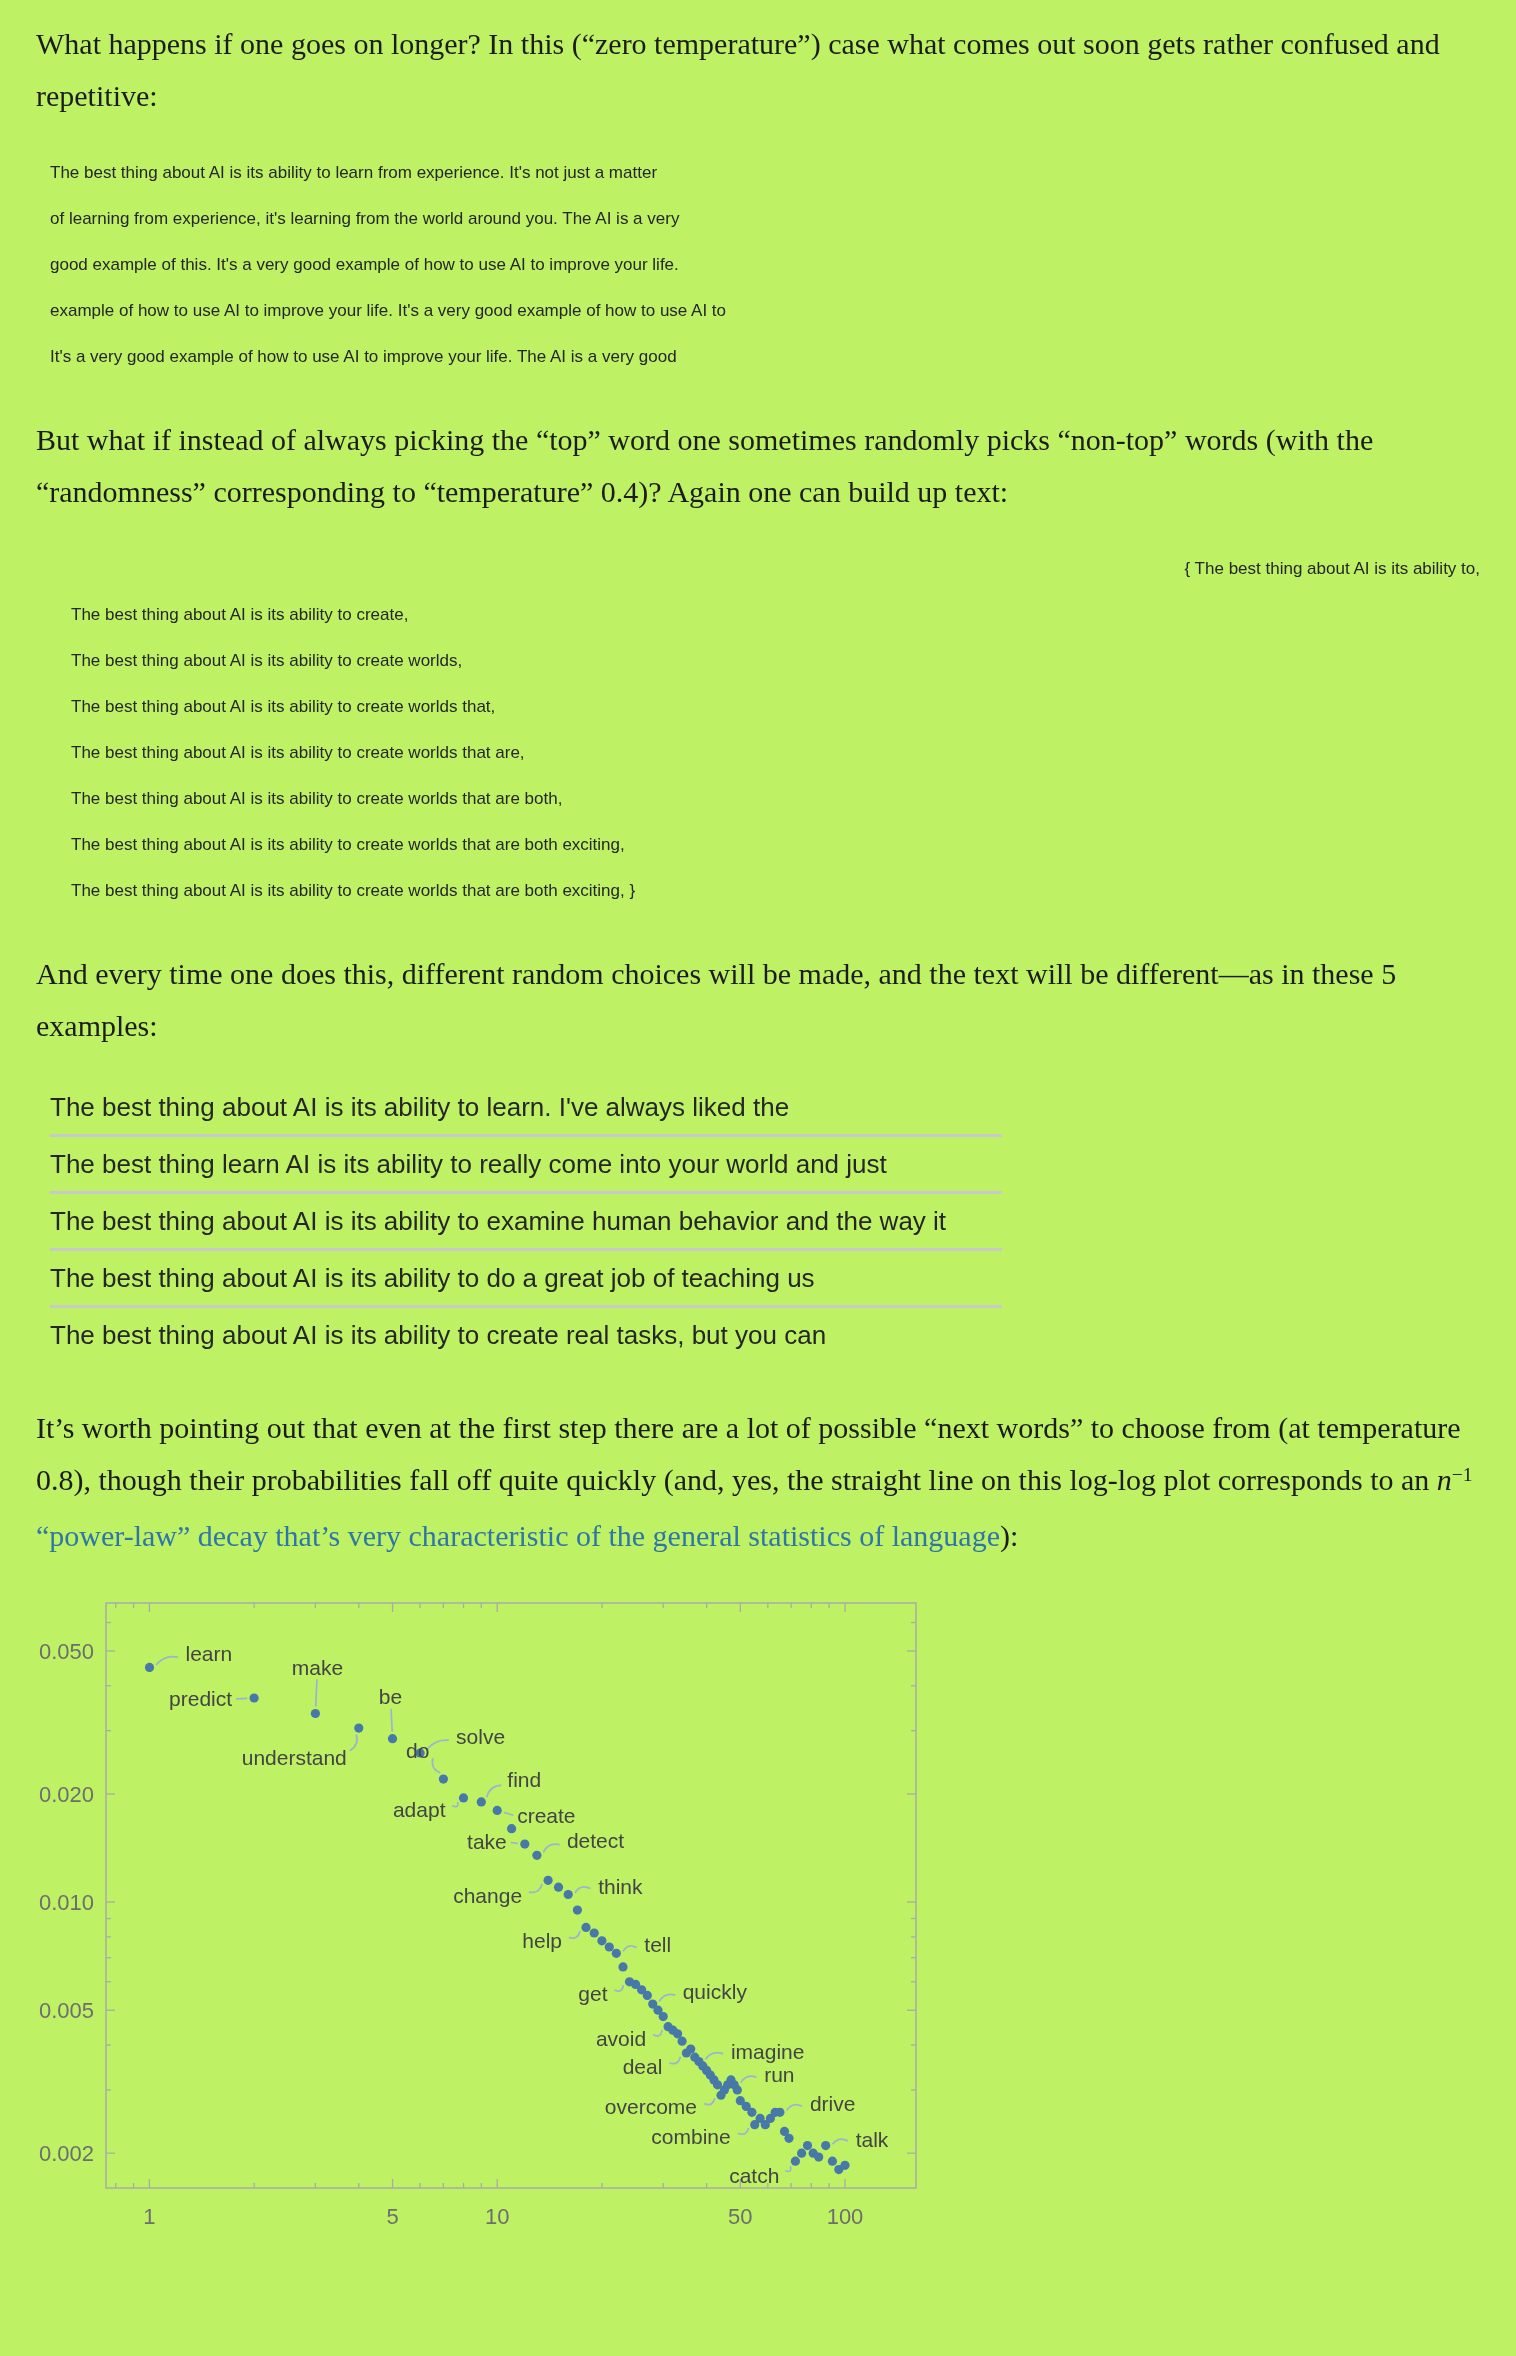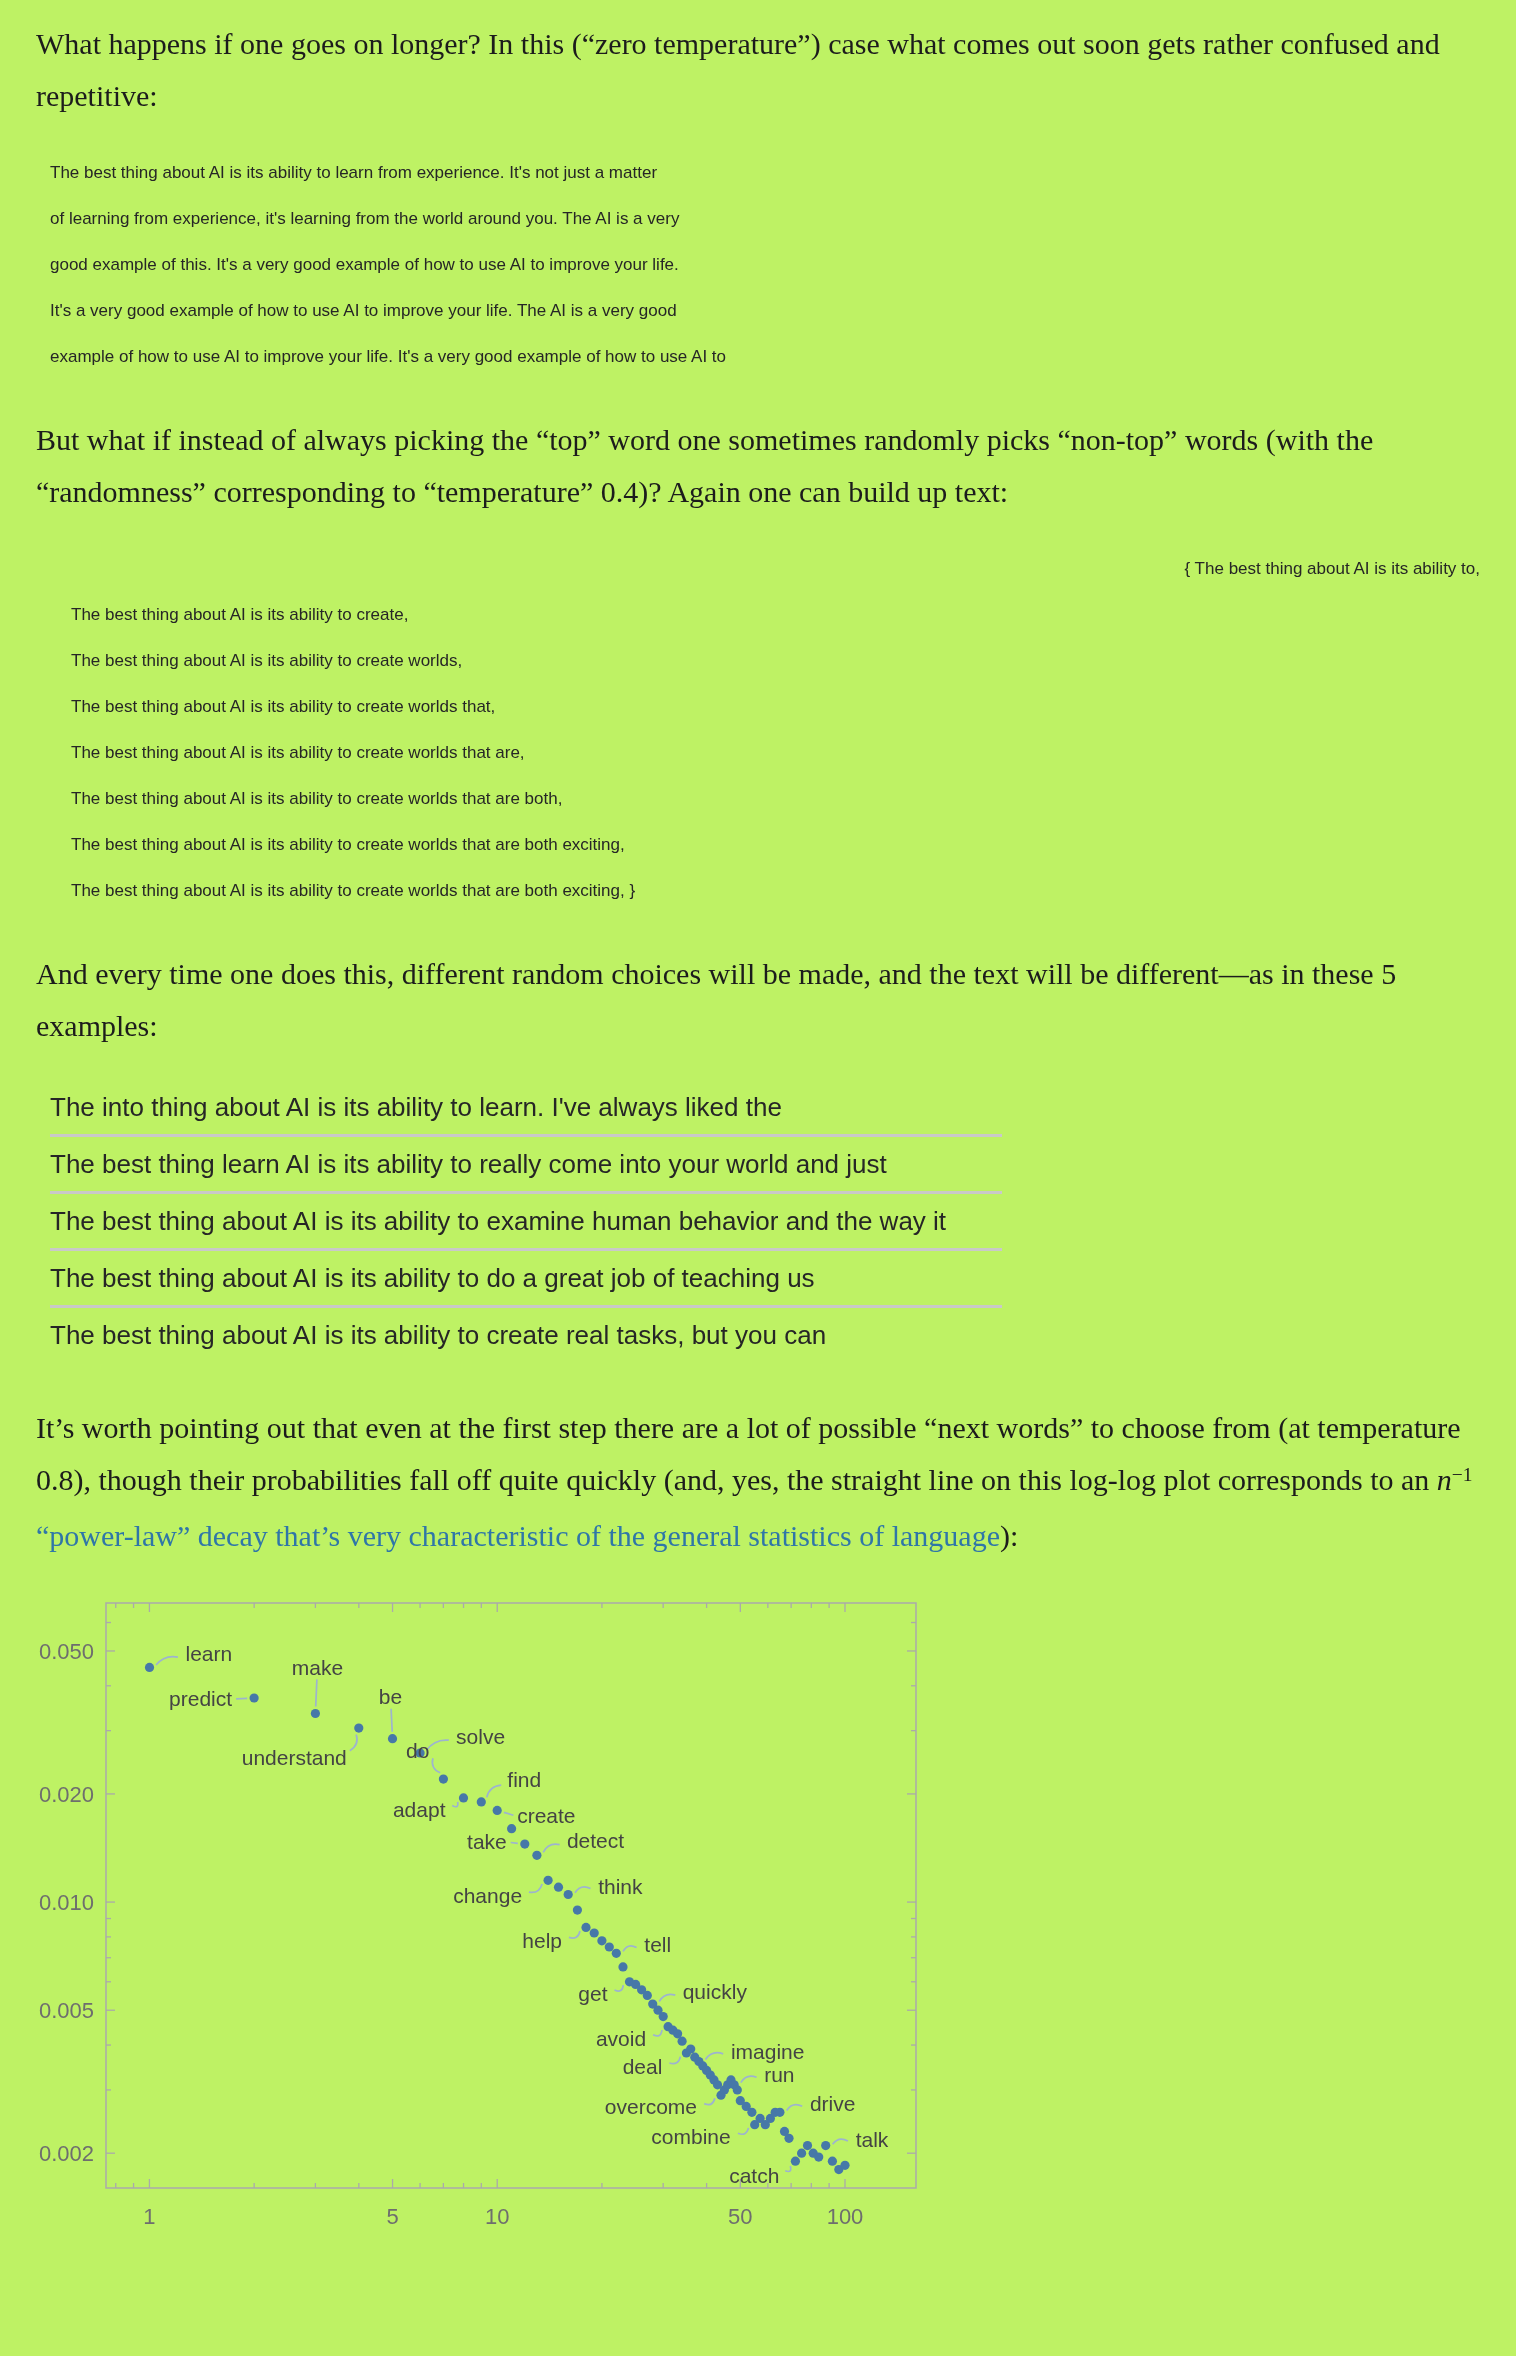--- a/index.html
+++ b/index.html
@@ -43,41 +43,41 @@
 <body>
 
 <div class="page">
 
   <p class="body-text"><span class="seg-plain">What happens if one goes on longer? In this (“zero temperature”) case what comes out soon gets rather confused and repetitive:</span></p>
 
   <div class="sample-block">
       <div class="sample-line">The best thing about AI is its ability to learn from experience. It's not just a matter</div>
       <div class="sample-line">of learning from experience, it's learning from the world around you. The AI is a very</div>
       <div class="sample-line">good example of this. It's a very good example of how to use AI to improve your life.</div>
+      <div class="sample-line">example of how to use AI to improve your life. It's a very good example of how to use AI to</div>
       <div class="sample-line">It's a very good example of how to use AI to improve your life. The AI is a very good</div>
-      <div class="sample-line">example of how to use AI to improve your life. It's a very good example of how to use AI to</div>
     </div>
 
   <p class="body-text"><span class="seg-plain">But what if instead of always picking the “top” word one sometimes randomly picks “non-top” words (with the “randomness” corresponding to “temperature” 0.4)? Again one can build up text:</span></p>
 
   <div class="sample-block brace-block">
       <div class="sample-line">{ The best thing about AI is its ability to,</div>
       <div class="sample-line">The best thing about AI is its ability to create,</div>
       <div class="sample-line">The best thing about AI is its ability to create worlds,</div>
       <div class="sample-line">The best thing about AI is its ability to create worlds that,</div>
       <div class="sample-line">The best thing about AI is its ability to create worlds that are,</div>
       <div class="sample-line">The best thing about AI is its ability to create worlds that are both,</div>
       <div class="sample-line">The best thing about AI is its ability to create worlds that are both exciting,</div>
       <div class="sample-line">The best thing about AI is its ability to create worlds that are both exciting, }</div>
     </div>
 
   <p class="body-text"><span class="seg-plain">And every time one does this, different random choices will be made, and the text will be different—as in these 5 examples:</span></p>
 
   <div class="examples">
-      <div class="example-row">The into thing about AI is its ability to learn. I've always liked the</div>
+      <div class="example-row">The best thing about AI is its ability to learn. I've always liked the</div>
       <div class="example-row">The best thing learn AI is its ability to really come into your world and just</div>
       <div class="example-row">The best thing about AI is its ability to examine human behavior and the way it</div>
       <div class="example-row">The best thing about AI is its ability to do a great job of teaching us</div>
       <div class="example-row">The best thing about AI is its ability to create real tasks, but you can</div>
     </div>
 
   <p class="body-text"><span class="seg-plain">It’s worth pointing out that even at the first step there are a lot of possible “next words” to choose from (at temperature 0.8), though their probabilities fall off quite quickly (and, yes, the straight line on this log-log plot corresponds to an </span><span class="seg-mathit">n</span><span class="seg-sup">−1</span><span class="seg-plain"> </span><a href="#" class="inline-link">“power-law” decay that’s very characteristic of the general statistics of language</a><span class="seg-plain">):</span></p>
 
   <div class="chart-wrap">
     <svg id="chart-svg" viewBox="0 0 950 690" width="950" height="690">

